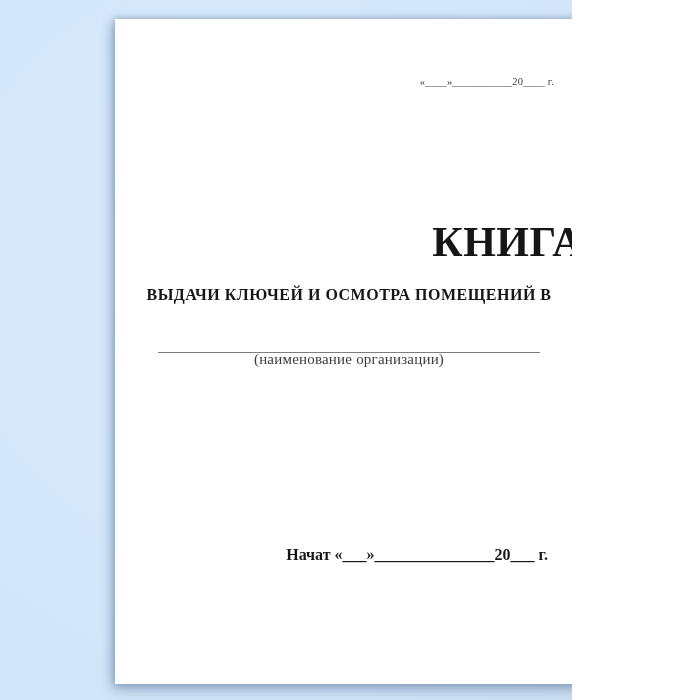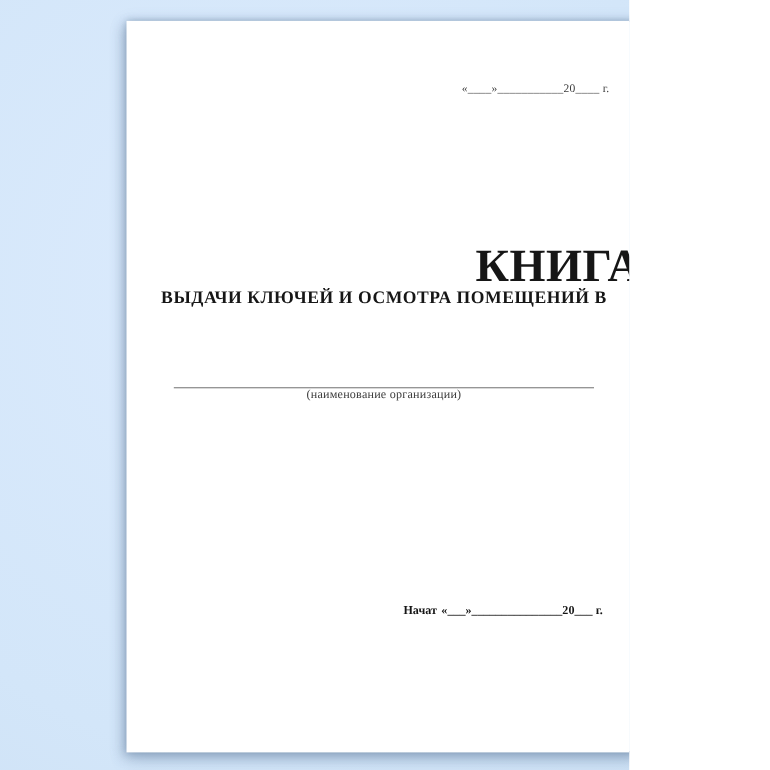--- a/index.html
+++ b/index.html
@@ -62,44 +62,45 @@
     right: 0;
     text-align: center;
     font-size: 16px;
     line-height: 22px;
     font-weight: 700;
     letter-spacing: 0.5px;
     color: var(--ink, #161616);
   }
   .subtitle .sub-line {
     display: block;
+    margin-top: 24px;
   }
   .org-block {
     position: absolute;
     left: 43px;
     right: 43px;
     top: 320px;
   }
   .org-rule {
     height: 13px;
     border-bottom: 1.5px solid var(--rule, #7d7d7d);
   }
   .org-caption {
     text-align: center;
-    font-size: 11px;
+    font-size: 15px;
     line-height: 13px;
     color: var(--muted-ink, #3c3c3c);
     letter-spacing: 0.2px;
   }
   .dates-block {
     position: absolute;
     right: 35px;
     top: 526px;
     text-align: right;
-    font-size: 11px;
+    font-size: 16px;
     line-height: 20px;
     font-weight: 700;
     color: var(--ink, #161616);
     white-space: nowrap;
   }
   .date-value {
     margin-left: 4px;
   }
 </style>
 </head>

